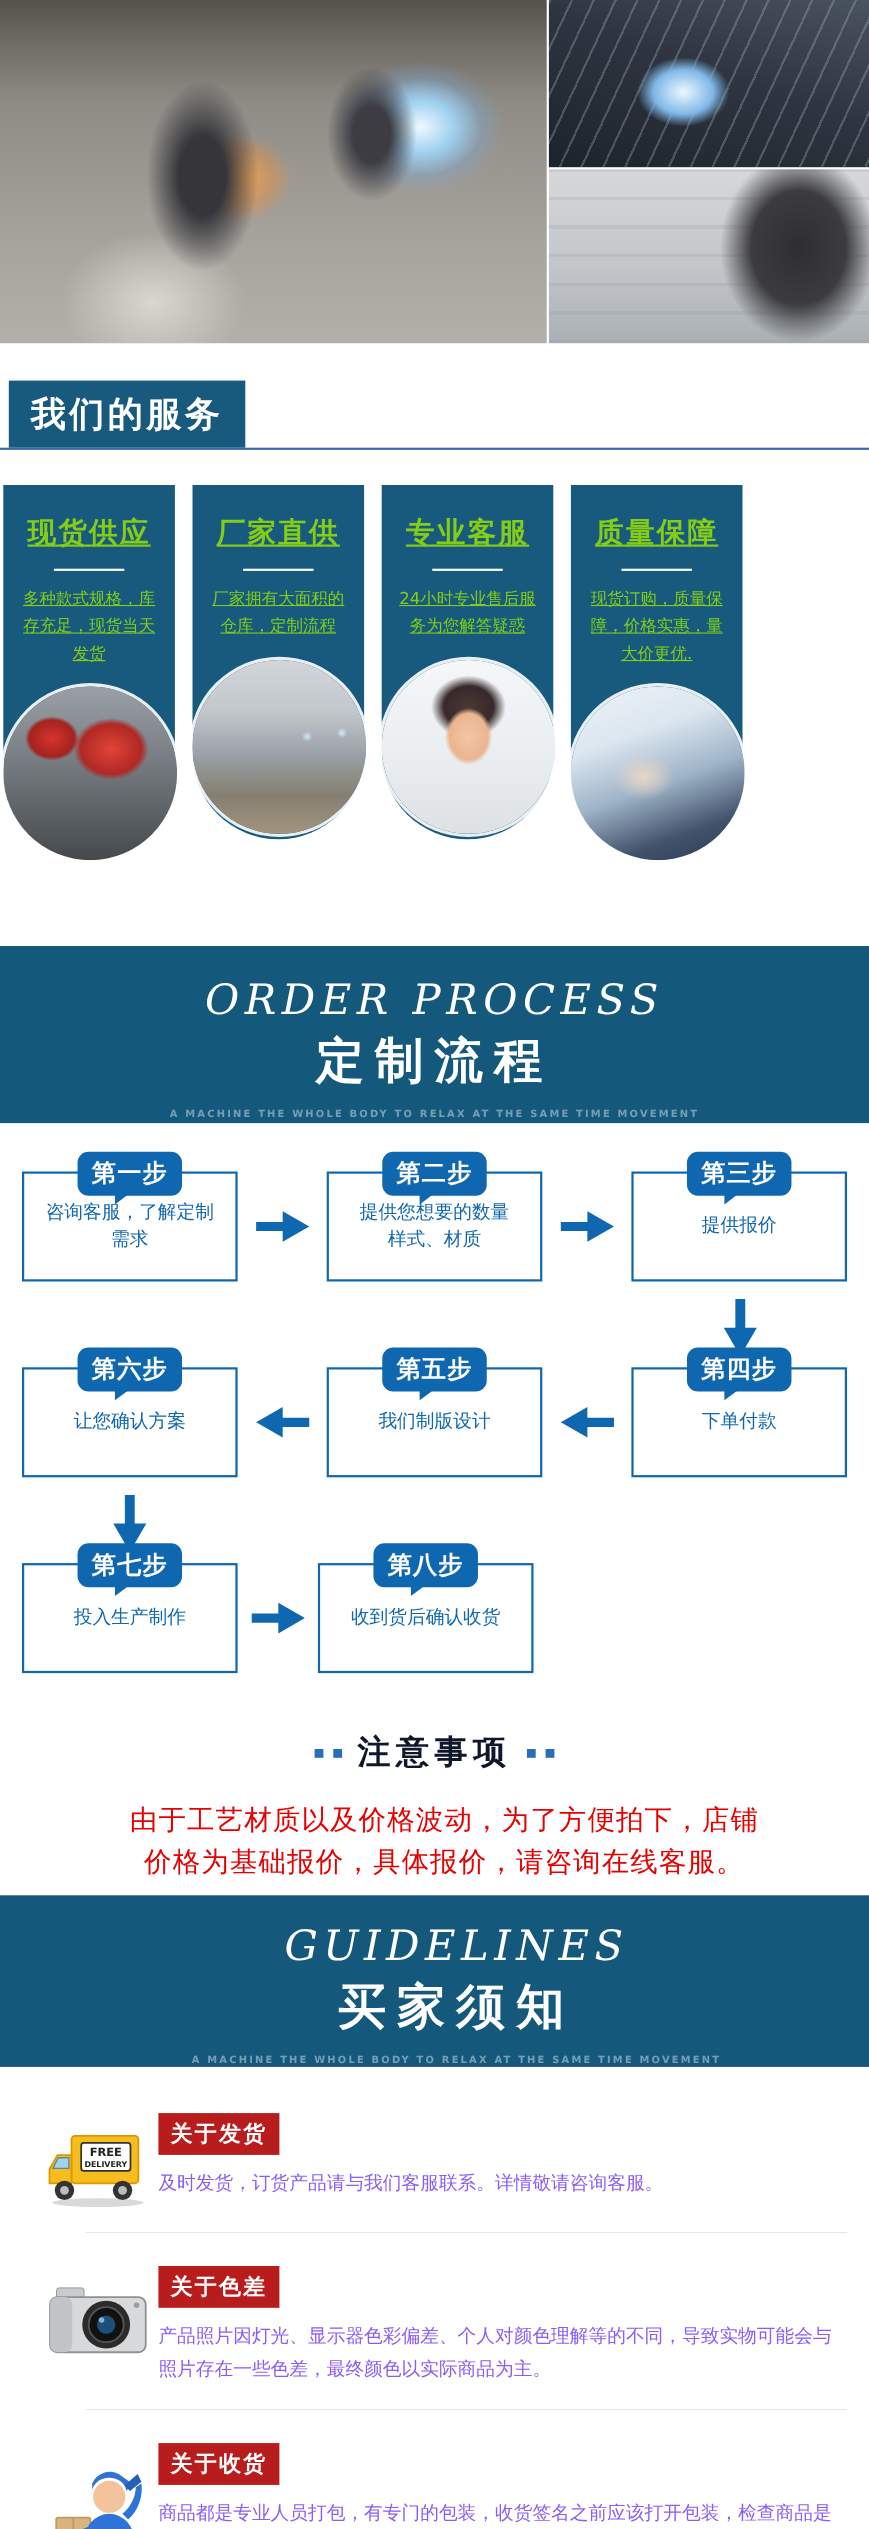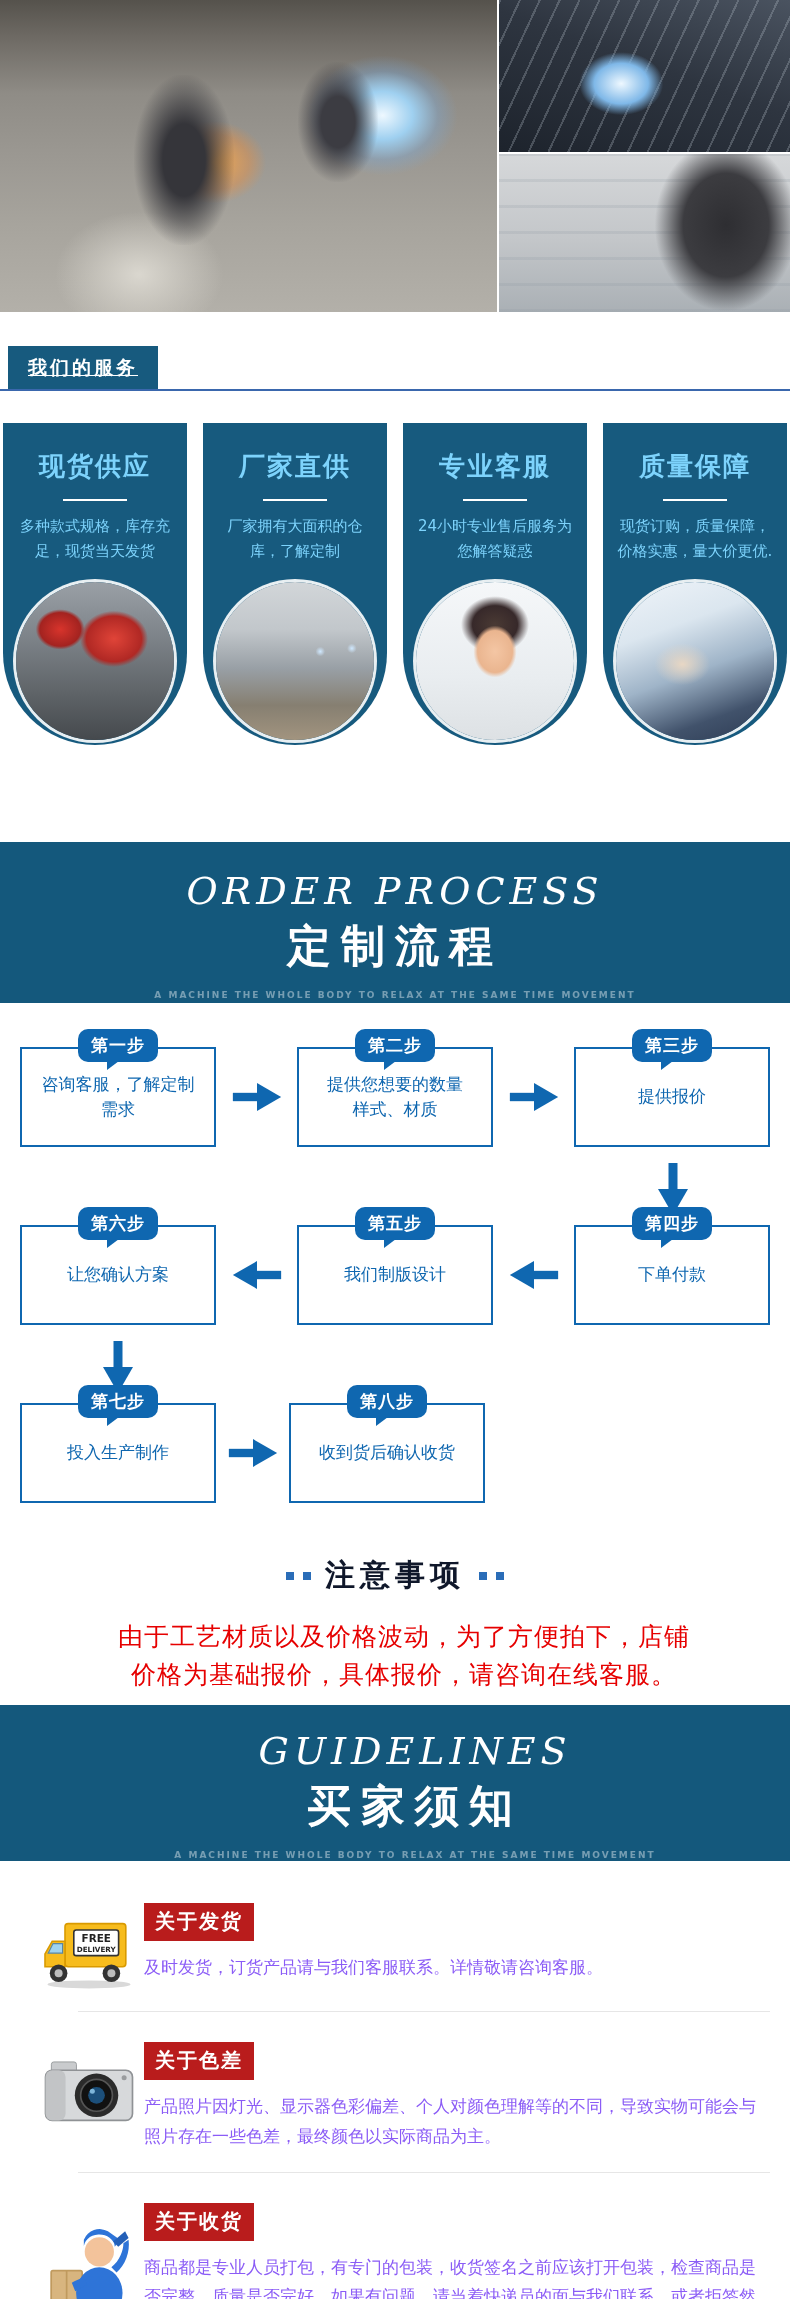--- a/index.html
+++ b/index.html
@@ -23,28 +23,28 @@
       repeating-linear-gradient(115deg, rgba(185,195,205,.28) 0 2px, transparent 2px 18px),
       linear-gradient(200deg,#4a5360 0%, #2e3540 45%, #1d232c 100%); }
   .hero-br { overflow:hidden;
     background:
       radial-gradient(95px 115px at 78% 45%, #2e2e32 0%, #3c3c40 45%, transparent 75%),
       repeating-linear-gradient(0deg, rgba(140,150,160,.2) 0 3px, transparent 3px 26px),
       linear-gradient(180deg,#d6d8da 0%, #c3c6c9 55%, #aab0b5 100%); }
 
   
   .svc-header { margin-top:34px; display:flex; align-items:flex-end; border-bottom:2px solid #3a67ad; }
-  .svc-title-box { background:#175a7e; color:#fff; font-size:19px; font-weight:bold;
-    letter-spacing:3px; padding:9px 20px 8px 20px; margin-left:8px;text-decoration:underline; }
+  .svc-title-box { background:#175a7e; color:#fff; font-size:32px; font-weight:bold;
+    letter-spacing:3px; padding:9px 20px 8px 20px; margin-left:8px; }
   .svc-title-en { font-style:italic; font-size:29px; color:#3f3f3f; letter-spacing:1px;
     margin-left:16px; padding-bottom:4px; font-weight:bold; }
 
   
   .cards { display:flex; gap:16px; padding:0 3px; margin-top:32px; height:322px; }
-  .card { width:184px; background:#175a7e; border-radius:0 0 92px 92px; text-align:center; color:#7dd3fc; }
+  .card { width:156px; background:#175a7e; border-radius:0 0 92px 92px; text-align:center; color:#84cc16;text-decoration:underline; }
   .card-title { font-size:26px; font-weight:bold; letter-spacing:2px; padding-top:26px; }
   .card-rule { width:64px; height:2px; background:#fff; margin:15px auto 13px auto; }
   .card-desc { font-size:15px; line-height:1.65; padding:0 13px; }
   .photo-circle { width:158px; height:158px; border-radius:50%; margin:18px auto 0;
     box-shadow:0 0 0 3px rgba(255,255,255,.9); }
   .pc0 { background:
       radial-gradient(34px 28px at 28% 30%, #d8342c 0%, #a32320 60%, transparent 72%),
       radial-gradient(46px 38px at 62% 36%, #e04438 0%, #b02824 60%, transparent 74%),
       linear-gradient(180deg,#9aa0a6 0%, #7d8389 35%, #5f6468 70%, #45494d 100%); }
   .pc1 { background:
@@ -69,21 +69,21 @@
   .banner-sub { margin-top:12px; font-size:9px; font-weight:bold; letter-spacing:2px;
     color:rgba(255,255,255,.42); line-height:1.7; }
 
   
   .flow { padding:0 20px; color:#0f67b0; }
   .flow-row { display:flex; align-items:center; margin-top:44px; }
   .flow-step { position:relative; width:196px; flex:none; }
   .flow-box { height:100px; border:2px solid #0f67b0; display:flex; flex-direction:column;
     justify-content:center; text-align:center; font-size:17px; line-height:1.5; background:#fff; }
   .flow-badge { position:absolute; top:-18px; left:50%; transform:translateX(-50%);
-    background:#0f67b0; color:#fff; font-size:17px; font-weight:bold; letter-spacing:1px;
+    background:#0f67b0; color:#fff; font-size:22px; font-weight:bold; letter-spacing:1px;
     padding:5px 13px; border-radius:10px; white-space:nowrap; z-index:2; }
   .flow-badge::after { content:""; position:absolute; bottom:-8px; left:36%;
     border-left:12px solid #0f67b0; border-bottom:9px solid transparent; }
   .flow-gap { flex:1; display:flex; justify-content:center; align-items:center; }
   .downrow { display:flex; height:72px; align-items:center; margin-top:6px; }
 
   
   .notice-title { margin-top:52px; text-align:center; font-size:30px; color:#0f172a;
     letter-spacing:5px; font-weight:bold; display:flex; justify-content:center; align-items:center; gap:14px; }
   .dotpair { display:inline-flex; gap:9px; }
@@ -117,21 +117,21 @@
 <div class="cards">
   <div class="card">
     <div class="card-title">现货供应</div>
     <div class="card-rule"></div>
     <div class="card-desc">多种款式规格，库存充足，现货当天发货</div>
     <div class="photo-circle pc0"></div>
   </div>
   <div class="card">
     <div class="card-title">厂家直供</div>
     <div class="card-rule"></div>
-    <div class="card-desc">厂家拥有大面积的仓库，了解定制</div>
+    <div class="card-desc">厂家拥有大面积的仓库，定制流程</div>
     <div class="photo-circle pc1"></div>
   </div>
   <div class="card">
     <div class="card-title">专业客服</div>
     <div class="card-rule"></div>
     <div class="card-desc">24小时专业售后服务为您解答疑惑</div>
     <div class="photo-circle pc2"></div>
   </div>
   <div class="card">
     <div class="card-title">质量保障</div>

